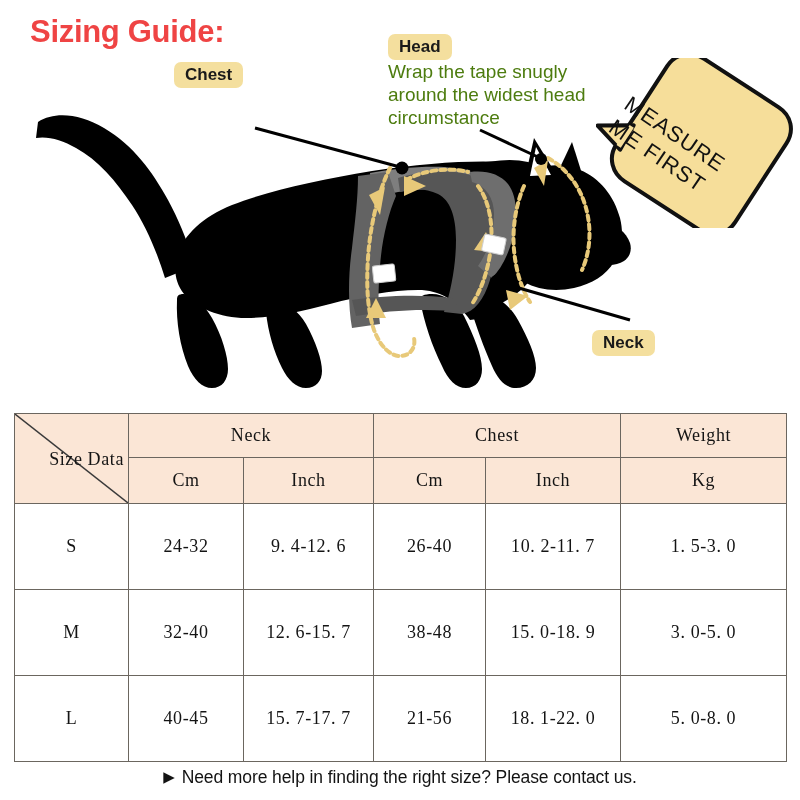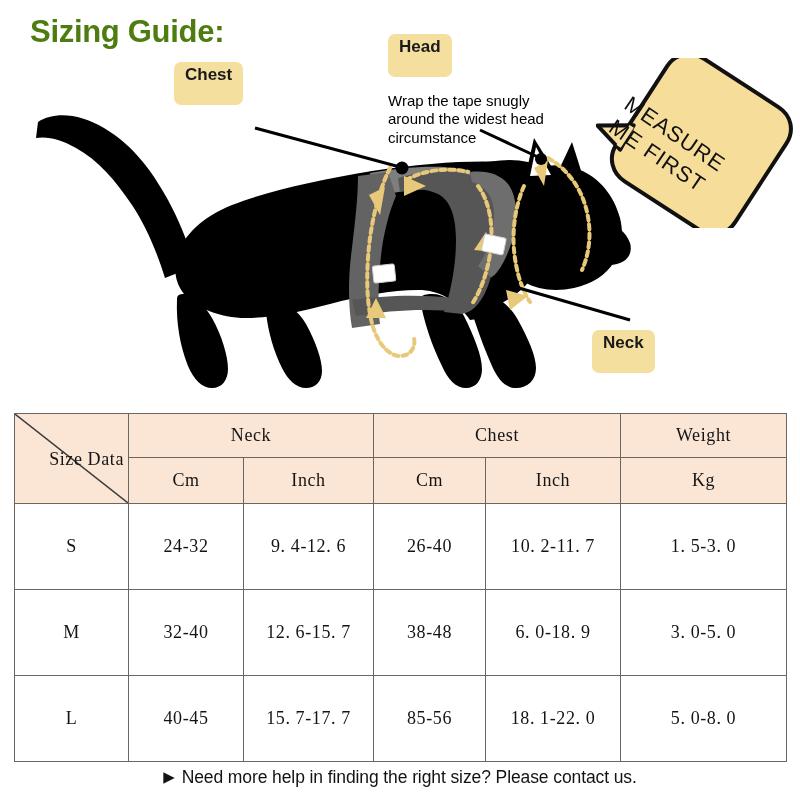--- a/index.html
+++ b/index.html
@@ -17,52 +17,52 @@
   }
 
   
   .page-title {
     position: absolute;
     left: 30px;
     top: 14px;
     font-size: 31px;
     font-weight: 700;
     letter-spacing: -0.3px;
-    color: #4d7c0f;
+    color: #ef4444;
     white-space: nowrap;
   }
 
   
   .illustration {
     position: absolute;
     left: 0;
     top: 0;
     width: 800px;
     height: 412px;
   }
   .illustration svg { display: block; }
 
   
   .callout { position: absolute; }
   .badge {
     display: inline-block;
     background: #F4DF9E;
     border-radius: 7px;
-    padding: 3px 11px 21px 11px;
+    padding: 3px 11px 4px 11px;
     font-size: 17px;
     font-weight: 700;
     color: #1a1a1a;
     line-height: 1.12;
     white-space: nowrap;
   }
   .callout-body {
-    margin-top: 15px;
-    font-size: 15px;
+    margin-top: 0;
+    font-size: 19px;
     line-height: 1.22;
-    color: #000000;
+    color: #4d7c0f;
     font-weight: 400;
     white-space: pre-line;
   }
 
   .callout-chest { left: 174px; top: 62px; }
   .callout-head  { left: 388px; top: 34px; }
   .callout-neck  { left: 592px; top: 330px; }
 
   
   .bubble-wrap {
@@ -390,28 +390,28 @@
       <td>9. 4-12. 6</td>
       <td>26-40</td>
       <td>10. 2-11. 7</td>
       <td>1. 5-3. 0</td>
     </tr>
     <tr class="body-row">
       <td>M</td>
       <td>32-40</td>
       <td>12. 6-15. 7</td>
       <td>38-48</td>
-      <td>6. 0-18. 9</td>
+      <td>15. 0-18. 9</td>
       <td>3. 0-5. 0</td>
     </tr>
     <tr class="body-row">
       <td>L</td>
       <td>40-45</td>
       <td>15. 7-17. 7</td>
-      <td>85-56</td>
+      <td>21-56</td>
       <td>18. 1-22. 0</td>
       <td>5. 0-8. 0</td>
     </tr>
   </tbody>
 </table>
 
 <div class="footer-note">
   <span class="footer-arrow">▶</span><span>Need more help in finding the right size? Please contact us.</span>
 </div>
 

